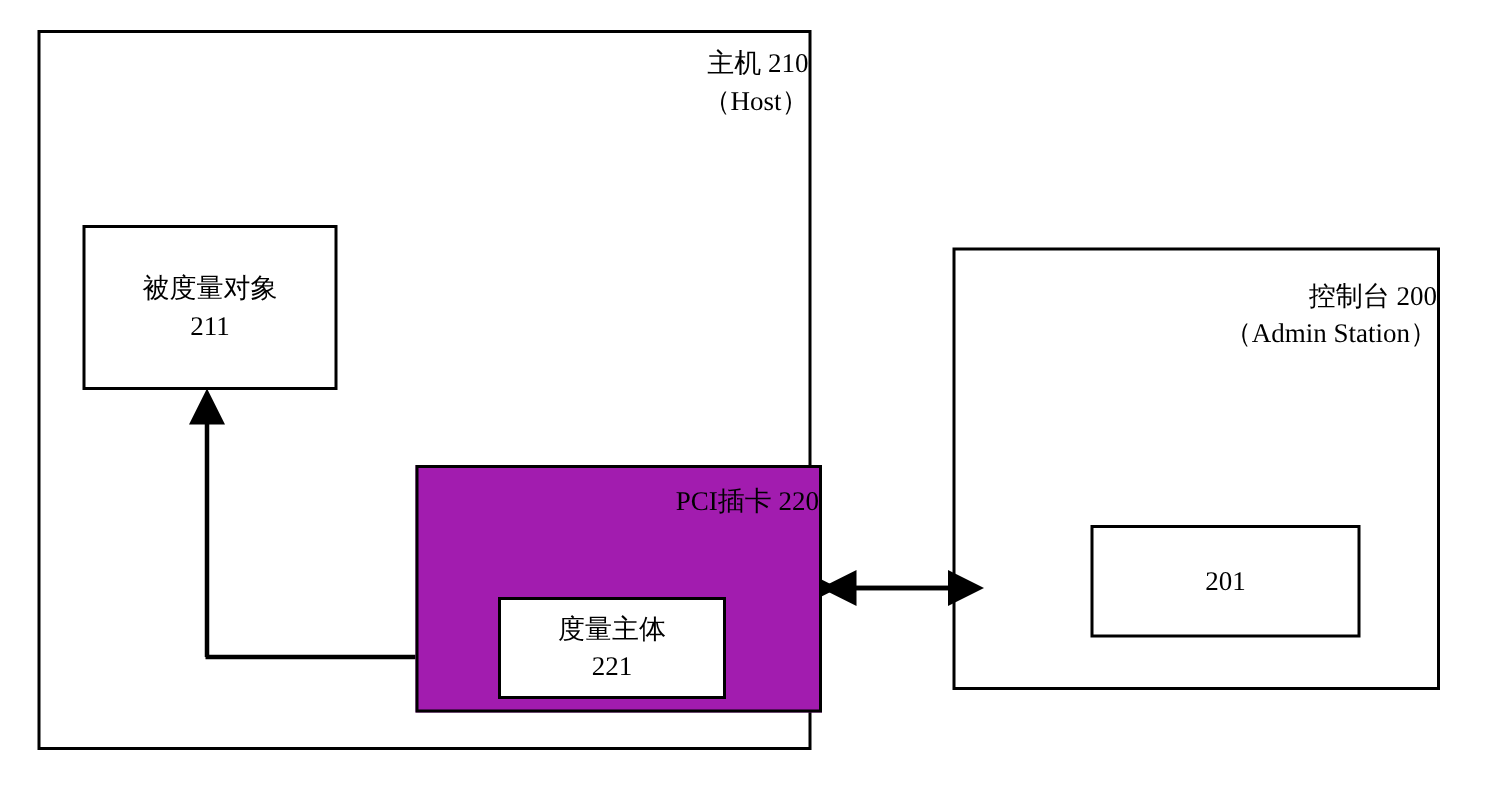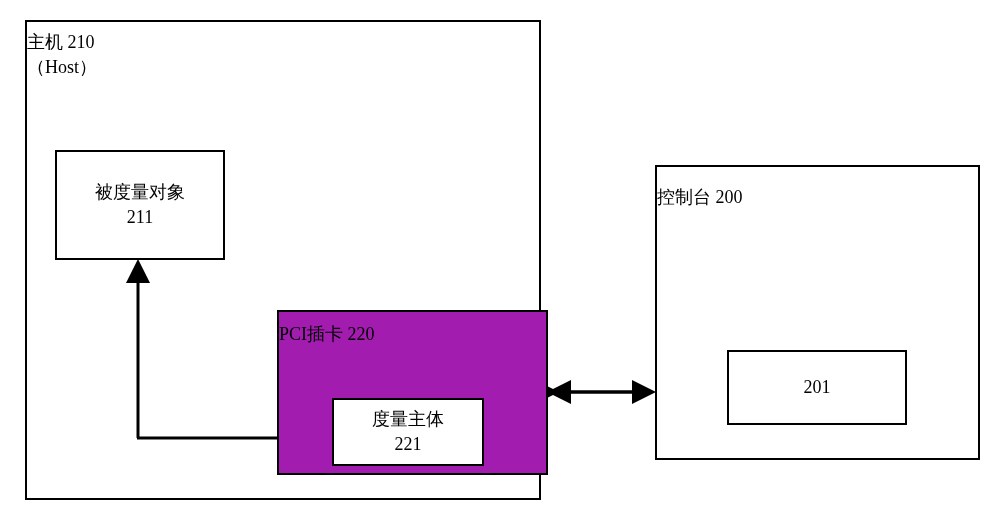--- a/index.html
+++ b/index.html
@@ -16,21 +16,21 @@
       border: 2px solid #000;
       background: #fff;
       display: flex;
       flex-direction: column;
       align-items: center;
       text-align: center;
     }
     .label-top {
       position: absolute;
       width: 100%;
-      text-align: left;
+      text-align: right;
       line-height: 1.4;
     }
     .label-center {
       width: 100%;
       text-align: center;
       line-height: 1.4;
     }
     
     #host {
       left: 25px;
@@ -66,21 +66,21 @@
       left: 332px;
       top: 398px;
       width: 152px;
       height: 68px;
       z-index: 3;
       justify-content: center;
     }
 
     
     #console {
-      left: 655px;
+      left: 635px;
       top: 165px;
       width: 325px;
       height: 295px;
     }
     #console .label-top { top: 18px; }
 
     
     #verifier {
       left: 727px;
       top: 350px;
@@ -127,20 +127,21 @@
 <div id="agent" class="box">
   <div class="label-center">
     <div>度量主体</div>
     <div>221</div>
   </div>
 </div>
 
 <div id="console" class="box">
   <div class="label-top">
     <div>控制台 200</div>
+    <div>（Admin Station）</div>
   </div>
 </div>
 
 <div id="verifier" class="box">
   <div class="label-center">
     <div>201</div>
   </div>
 </div>
 
 <svg id="arrows">

